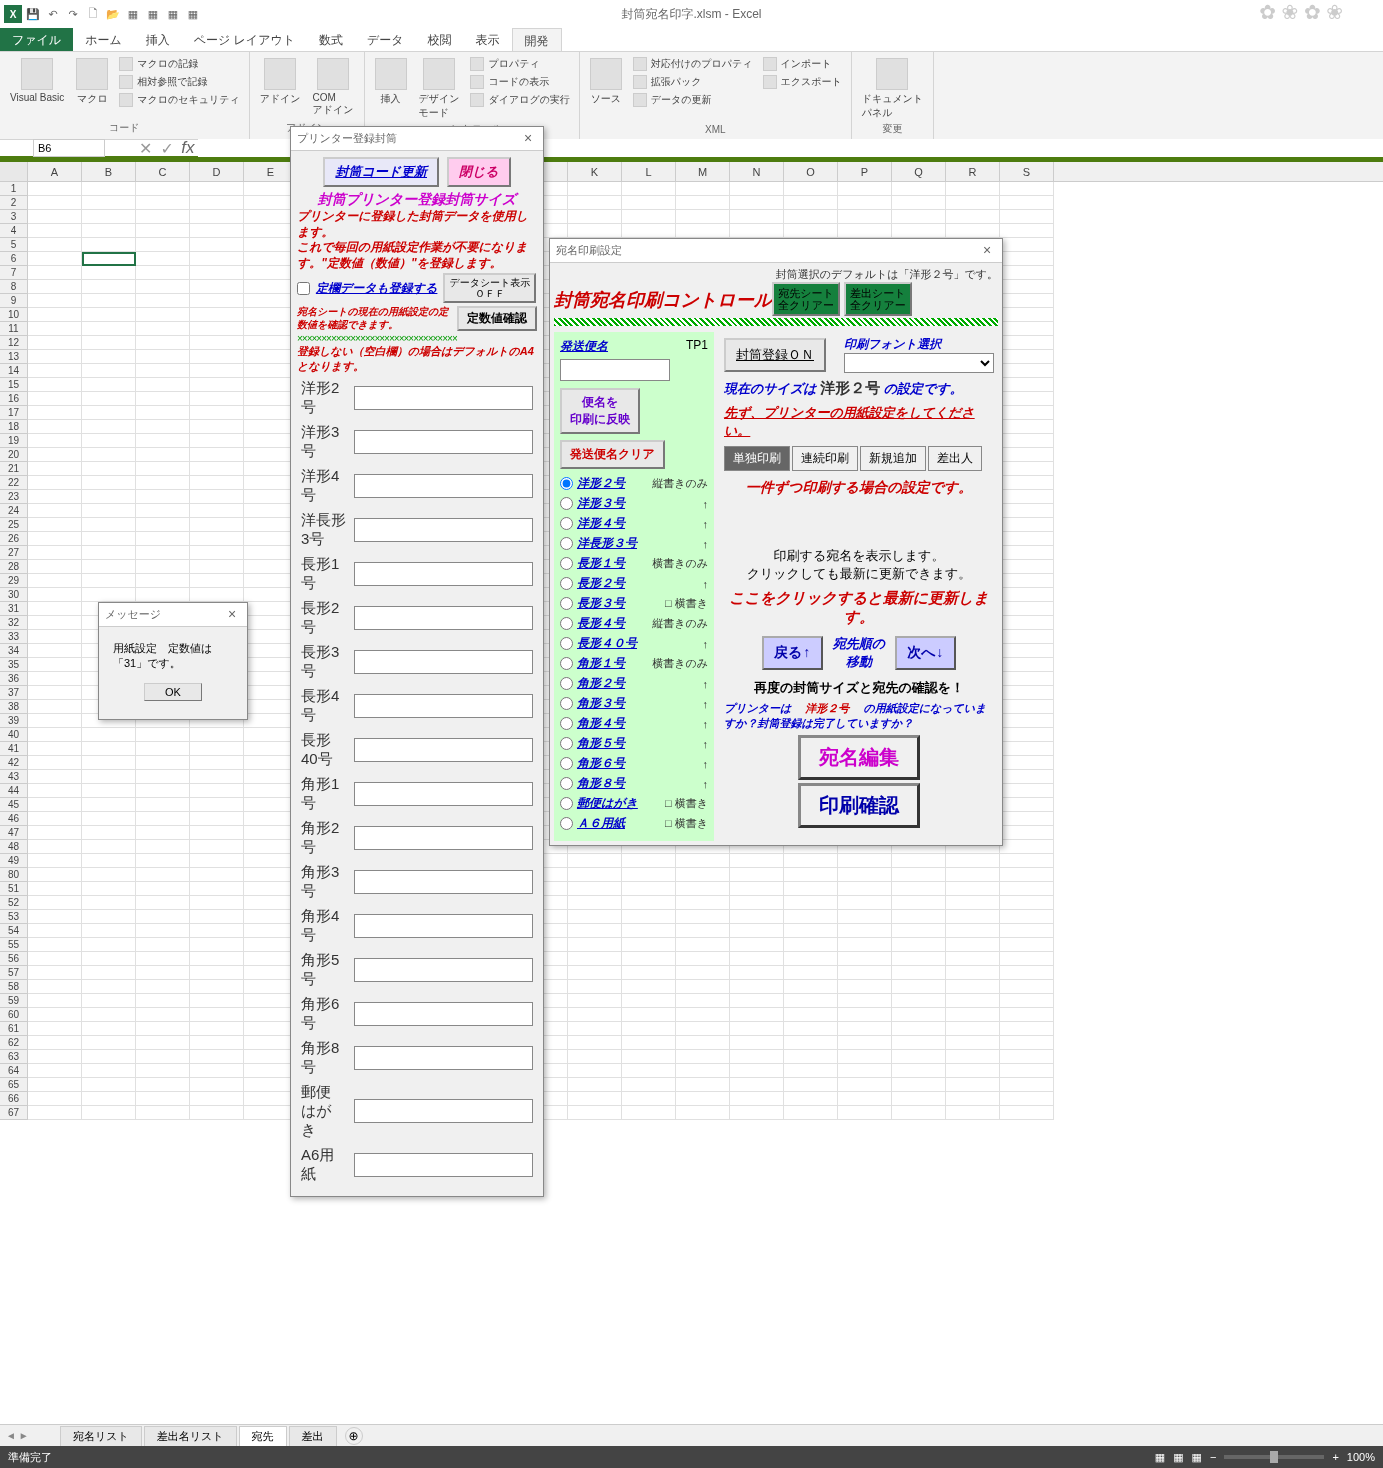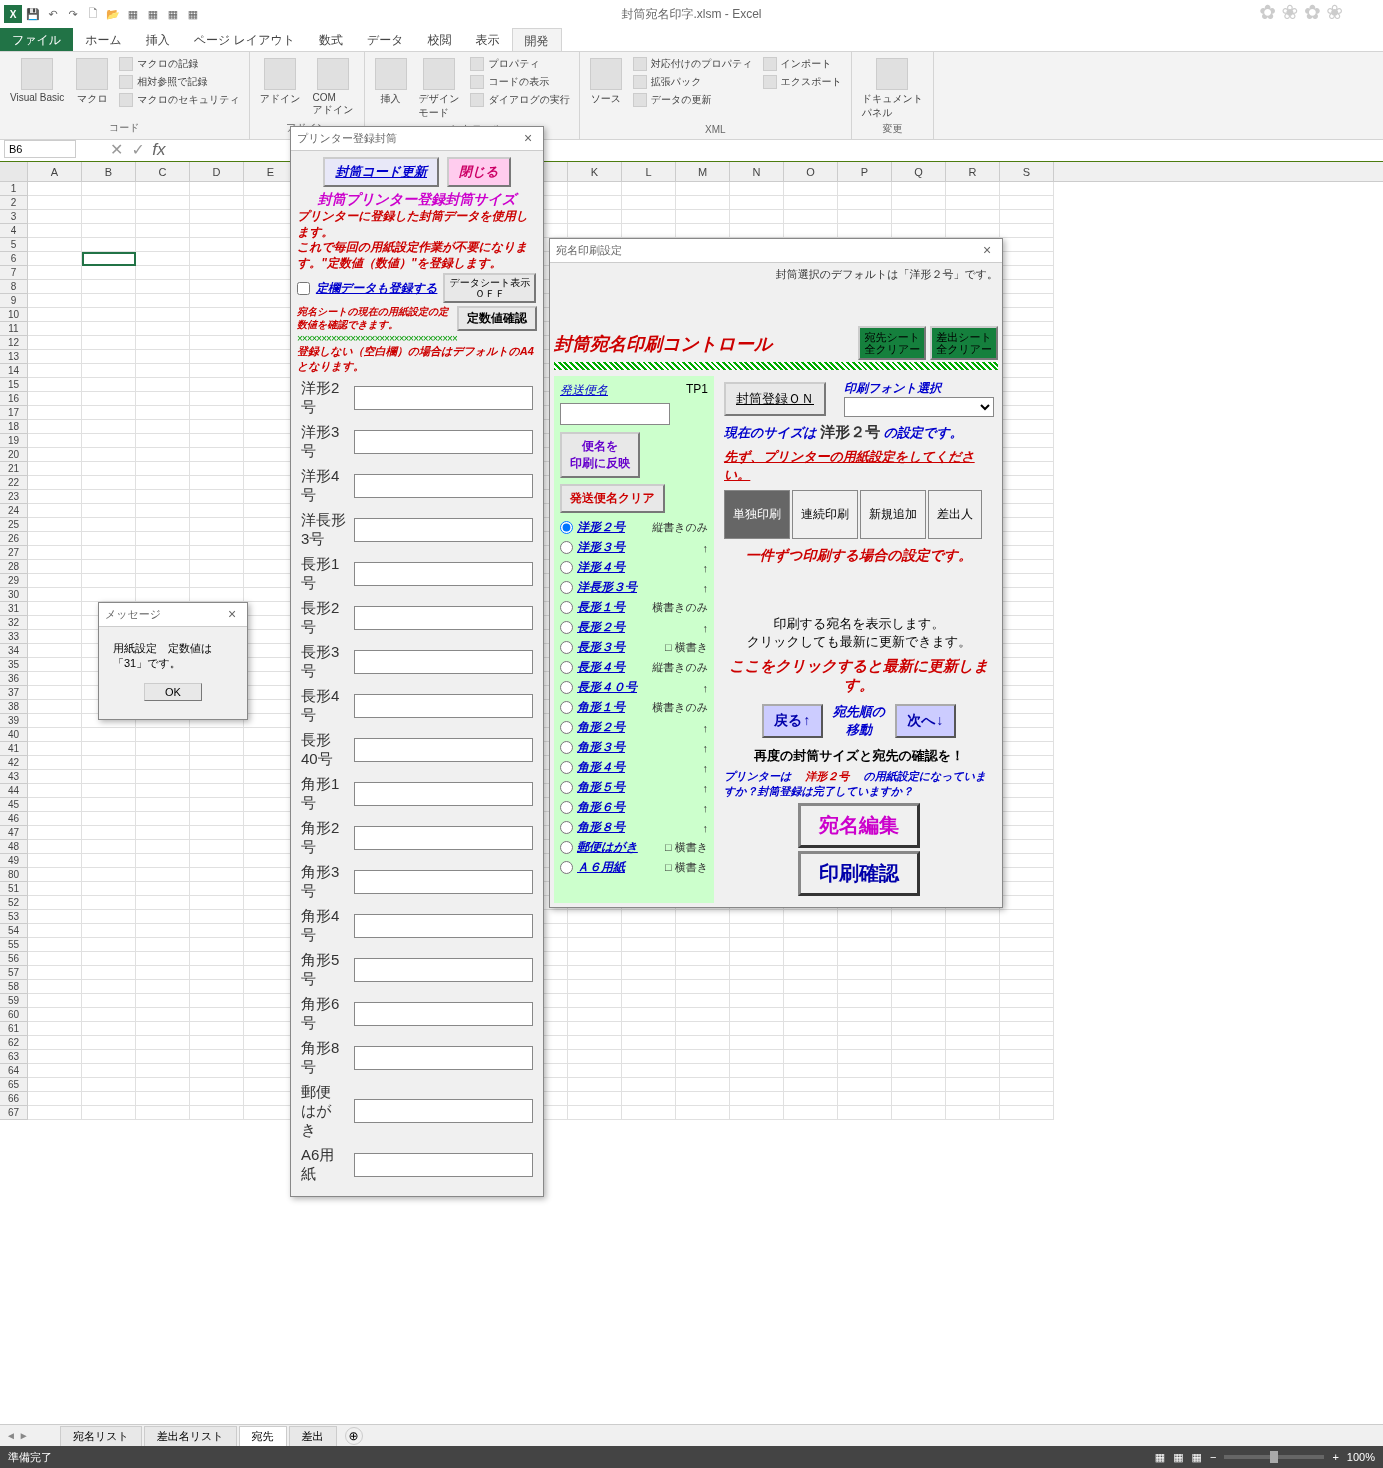--- a/index.html
+++ b/index.html
@@ -24,21 +24,21 @@
 .rgroup { border-right: 1px solid #d4d4d4; padding: 4px 8px; display: flex; flex-direction: column; justify-content: space-between; }
 .rgroup-content { display: flex; gap: 8px; flex: 1; }
 .rgroup-label { text-align: center; font-size: 10px; color: #666; }
 .rbtn-large { display: flex; flex-direction: column; align-items: center; gap: 2px; font-size: 10px; color: #444; padding: 2px; cursor: pointer; }
 .rbtn-large .ico { width: 32px; height: 32px; background: #e0e0e0; border: 1px solid #ccc; }
 .rbtn-small { display: flex; align-items: center; gap: 4px; font-size: 10px; color: #444; padding: 1px; cursor: pointer; }
 .rbtn-small .ico { width: 14px; height: 14px; background: #e0e0e0; border: 1px solid #ccc; }
 .rcol { display: flex; flex-direction: column; gap: 2px; }
 
 
-.formula-bar { height: 22px; background: #fff; display: flex; align-items: flex-start; border-bottom: 1px solid #4d7c0f; }
+.formula-bar { height: 22px; background: #fff; display: flex; align-items: center; border-bottom: 6px solid #4d7c0f; padding-left: 29px; }
 .name-box { width: 72px; border: 1px solid #ccc; height: 18px; font-size: 11px; padding: 0 4px; margin-left: 4px; }
 .fx-btn { width: 20px; text-align: center; font-style: italic; font-size: 17px; color: #666; }
 .formula-input { flex: 1; border: none; height: 18px; font-size: 11px; padding: 0 4px; }
 
 
 .grid-area { position: relative; background: #fff; height: calc(100% - 210px); overflow: hidden; }
 .col-headers { display: flex; height: 20px; background: #f0f0f0; border-bottom: 1px solid #ccc; }
 .corner { width: 28px; background: #e8e8e8; border-right: 1px solid #ccc; }
 .col-h { width: 54px; text-align: center; font-size: 11px; color: #444; border-right: 1px solid #ccc; line-height: 20px; }
 .rows { }
@@ -77,38 +77,38 @@
 .pd-chk-label { color: #0000cc; font-style: italic; text-decoration: underline; font-size: 12px; font-weight: bold; }
 .pd-smallbtn { font-size: 10px; padding: 2px 4px; border: 2px outset #ccc; background: #e8e8e8; cursor: pointer; text-align: center; line-height: 1.1; }
 .pd-greenx { color: #009900; font-size: 10px; letter-spacing: -1px; }
 .pd-sizerow { display: flex; align-items: center; gap: 8px; margin: 6px 4px; }
 .pd-sizelabel { width: 78px; font-size: 15px; color: #333; }
 .pd-sizeinput { flex: 1; height: 24px; border: 1px solid #888; background: #fff; }
 
 
 #dlg-control { left: 549px; top: 238px; width: 454px; }
 .cd-body { padding: 4px; }
-.cd-toprow { display: flex; justify-content: space-between; align-items: flex-start; margin-top: 44px; }
+.cd-toprow { display: flex; align-items: flex-start; }
 .cd-title { color: #cc0000; font-size: 18px; font-weight: bold; font-style: italic; margin: 6px 0; }
 .cd-hatch { height: 8px; background: repeating-linear-gradient(45deg, #00aa00, #00aa00 2px, #fff 2px, #fff 4px); margin-bottom: 6px; }
 .cd-main { display: flex; gap: 6px; }
 .cd-left { width: 160px; background: #ccffcc; padding: 6px; }
 .cd-right { flex: 1; padding: 4px; }
-.cd-bluebold { color: #0000cc; font-weight: normal; font-style: italic; text-decoration: underline; font-size: 12px; }
+.cd-bluebold { color: #0000cc; font-weight: bold; font-style: italic; text-decoration: underline; font-size: 12px; }
 .cd-input { width: 110px; height: 22px; border: 1px solid #888; background: #fff; margin: 4px 0; }
 .cd-btn { border: 2px outset #ccc; background: #e8e8e8; padding: 4px 8px; font-size: 12px; cursor: pointer; margin: 3px 0; display: inline-block; }
 .cd-btn.purple { color: #6600cc; font-weight: bold; }
 .cd-btn.red { color: #cc0000; font-weight: bold; }
 .cd-radio-row { display: flex; align-items: center; gap: 4px; margin: 3px 0; font-size: 12px; }
 .cd-radio-label { color: #0000cc; font-style: italic; text-decoration: underline; font-weight: bold; }
 .cd-orient { font-size: 11px; color: #333; }
 .cd-clearbtn { background: #15803d; border: 2px outset #ccc; padding: 3px 4px; font-size: 11px; cursor: pointer; text-align: center; line-height: 1.1; }
 .cd-regbtn { background: #e8e8e8; border: 2px outset #ccc; padding: 6px 10px; font-size: 13px; cursor: pointer; text-decoration: underline; }
 .cd-tabbtns { display: flex; gap: 2px; margin: 6px 0; }
-.cd-tab { border: 1px solid #888; padding: 15px 8px; font-size: 12px; cursor: pointer; }
+.cd-tab { border: 1px solid #888; padding: 3px 8px; font-size: 12px; cursor: pointer; }
 .cd-tab.active { background: #666; color: #fff; }
 .cd-navbtn { background: #ccccff; border: 2px outset #aaa; padding: 6px 10px; font-size: 14px; font-weight: bold; color: #0000aa; cursor: pointer; font-family: Liberation Mono, monospace; }
 .cd-bigbtn { border: 3px outset #888; background: #f0f0f0; padding: 6px 18px; font-size: 20px; font-weight: bold; cursor: pointer; margin: 3px auto; display: block; }
 .cd-bigbtn.magenta { color: #cc00cc; }
 .cd-bigbtn.blue { color: #0000aa; }
 .cd-select { width: 150px; height: 20px; border: 1px solid #888; background: #fff; }
 
 
 #dlg-msg { left: 98px; top: 602px; width: 150px; background: #f0f0f0; }
 .msg-body { padding: 14px; font-size: 11px; }

